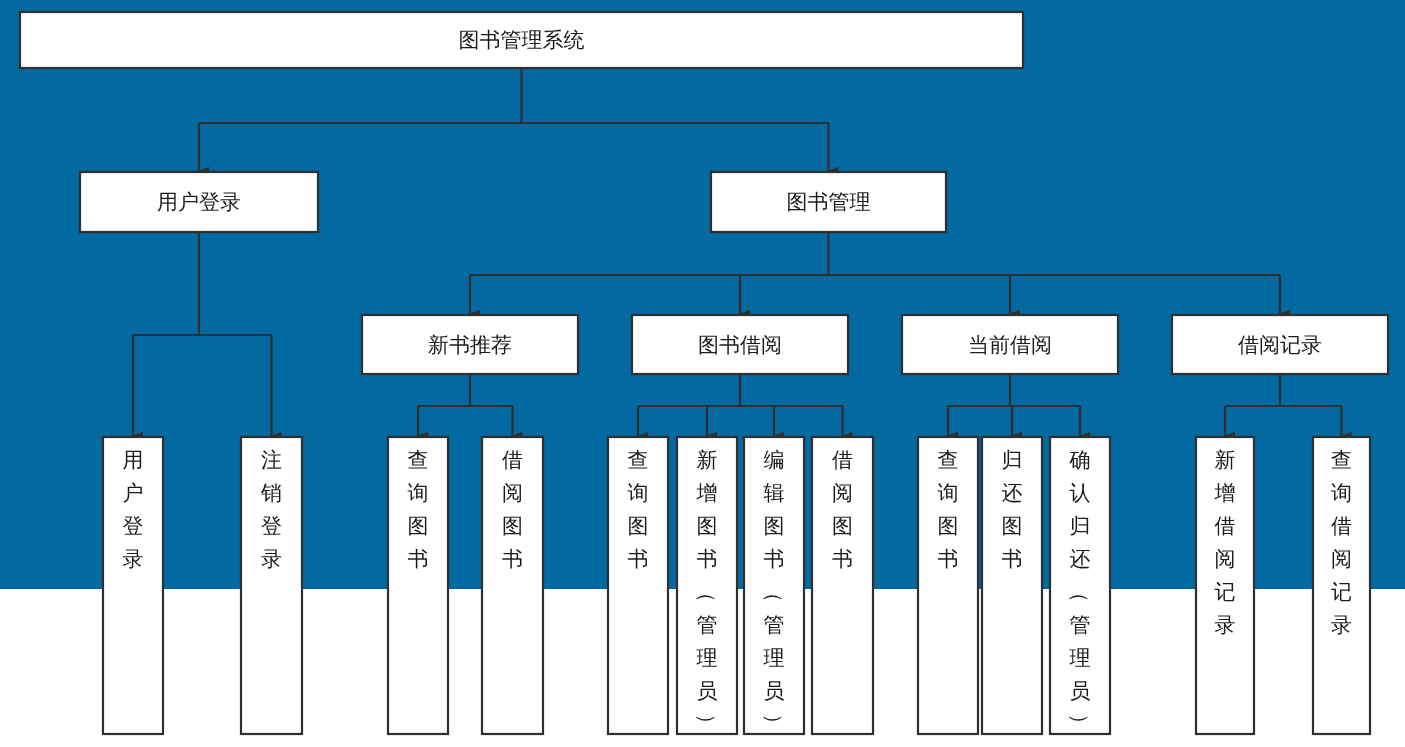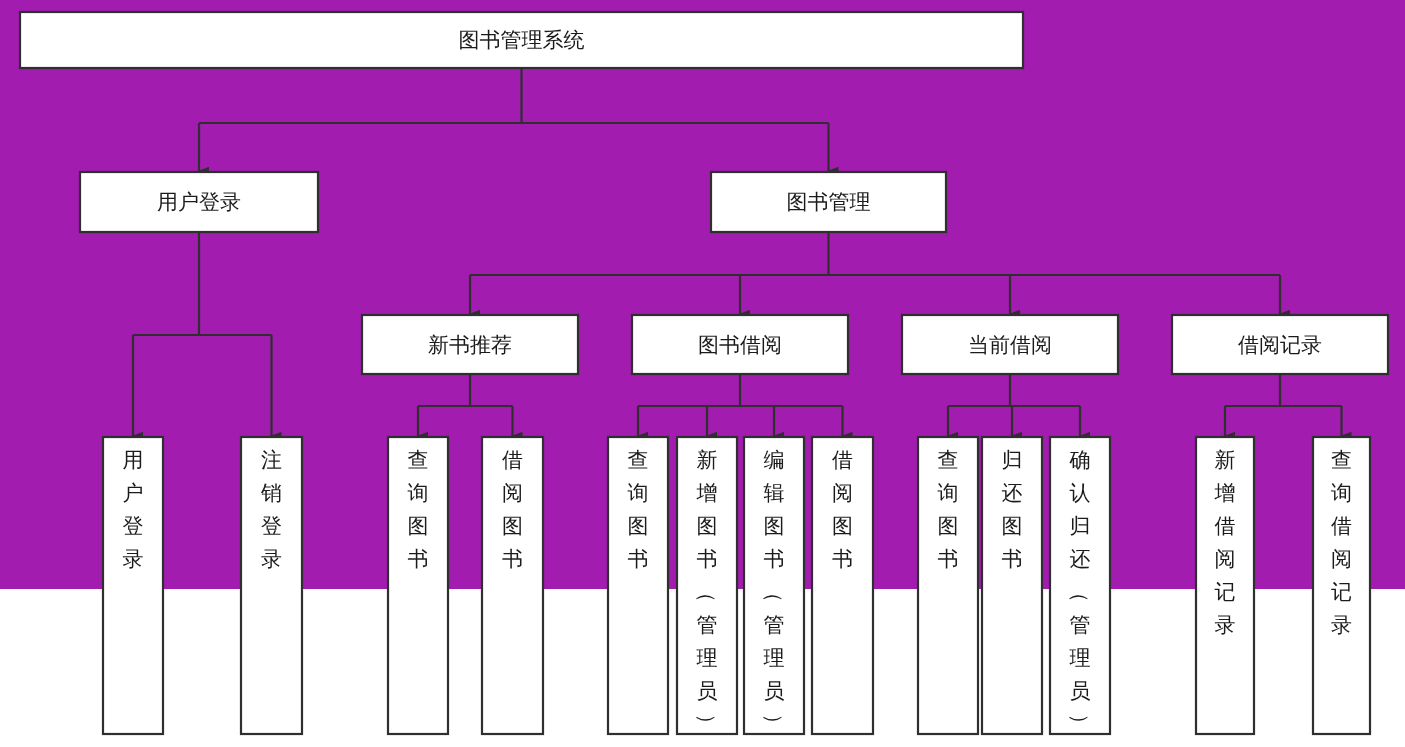--- a/index.html
+++ b/index.html
@@ -10,21 +10,21 @@
   body {
     width: 1405px;
     height: 747px;
     font-family: "DejaVu Sans", "Liberation Sans", sans-serif;
     overflow: hidden;
   }
   #diagram-root {
     position: relative;
     width: 1405px;
     height: 589px;
-    background: #a21caf;
+    background: #0369a1;
   }
   svg.diagram {
     position: absolute;
     top: 0;
     left: 0;
     width: 1405px;
     height: 747px;
   }
   .node-rect {
     fill: #ffffff;

